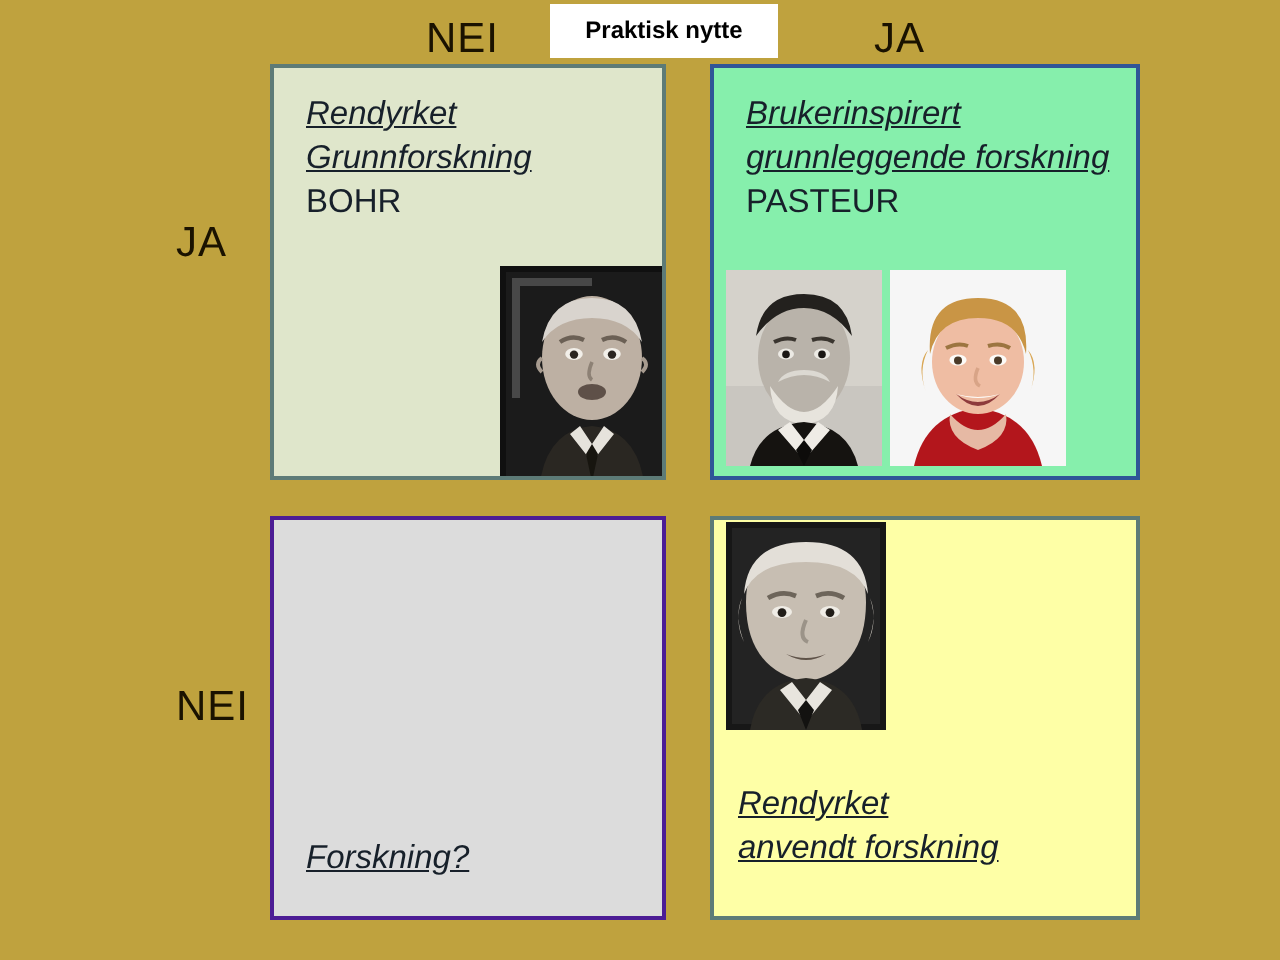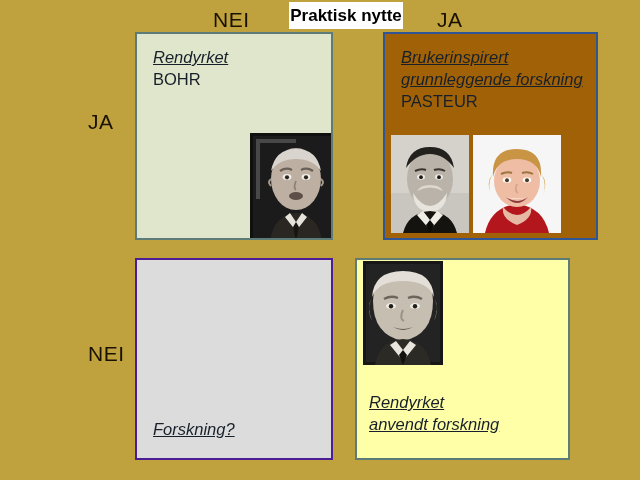--- a/index.html
+++ b/index.html
@@ -41,27 +41,27 @@
   
   .callout {
     position: absolute;
     background: #ffffff;
     color: #000000;
     font-weight: bold;
     font-family: "Liberation Sans", sans-serif;
     z-index: 40;
   }
   #label-praktisk-nytte {
-    left: 289px;
+    left: 275px;
     top: 2px;
     width: 114px;
     height: 27px;
     line-height: 27px;
     text-align: center;
-    font-size: 17px;
+    font-size: 12px;
   }
   #label-strev {
     left: 72px;
     top: 196px;
     width: 116px;
     height: 91px;
     padding: 7px 0 0 9px;
     box-sizing: border-box;
     font-size: 15px;
     line-height: 20px;
@@ -85,23 +85,22 @@
   .quad-text .it { font-style: italic; display: block; white-space: nowrap; text-decoration: underline; }
   .quad-text .rm { font-style: normal; display: block; white-space: nowrap; }
 
   #quad-bohr {
     left: 135px; top: 32px; width: 198px; height: 208px;
     background: #dfe6cb;
     border: 2px solid #5d7b77;
   }
   #quad-pasteur {
     left: 355px; top: 32px; width: 215px; height: 208px;
-    background: #a16207;
+    background: #86efac;
     border: 2px solid #2f5597;
-    margin-left: 28px;
   }
   #quad-forskning {
     left: 135px; top: 258px; width: 198px; height: 202px;
     background: #dcdcdc;
     border: 2px solid #4c1d95;
   }
   #quad-edison {
     left: 355px; top: 258px; width: 215px; height: 202px;
     background: #feffa6;
     border: 2px solid #5d7b77;
@@ -146,20 +145,21 @@
   <div class="axis-label" id="axis-left-ja">JA</div>
 
   <div class="axis-label" id="axis-left-nei">NEI</div>
 
   <div class="callout" id="label-praktisk-nytte">Praktisk nytte</div>
 
 
   <div class="quad" id="quad-bohr">
     <div class="quad-text">
       <span class="it">Rendyrket</span>
+      <span class="it">Grunnforskning</span>
       <span class="rm">BOHR</span>
     </div>
 
     <div class="portrait" id="portrait-bohr">
       <svg width="84" height="108" viewBox="0 0 84 108">
         <rect width="84" height="108" fill="#101010"></rect>
         <rect x="3" y="3" width="78" height="102" fill="#1b1b1b"></rect>
         <path d="M6 6 L46 6 L46 10 L10 10 L10 66 L6 66 Z" fill="#6e6e6e" opacity="0.55"></path>
         <ellipse cx="46" cy="46" rx="25" ry="31" fill="#bdb0a3"></ellipse>
         <path d="M21 38 q4 -22 25 -22 q21 0 25 22 q-8 -12 -25 -12 q-17 0 -25 12 Z" fill="#d9d4ce"></path>

